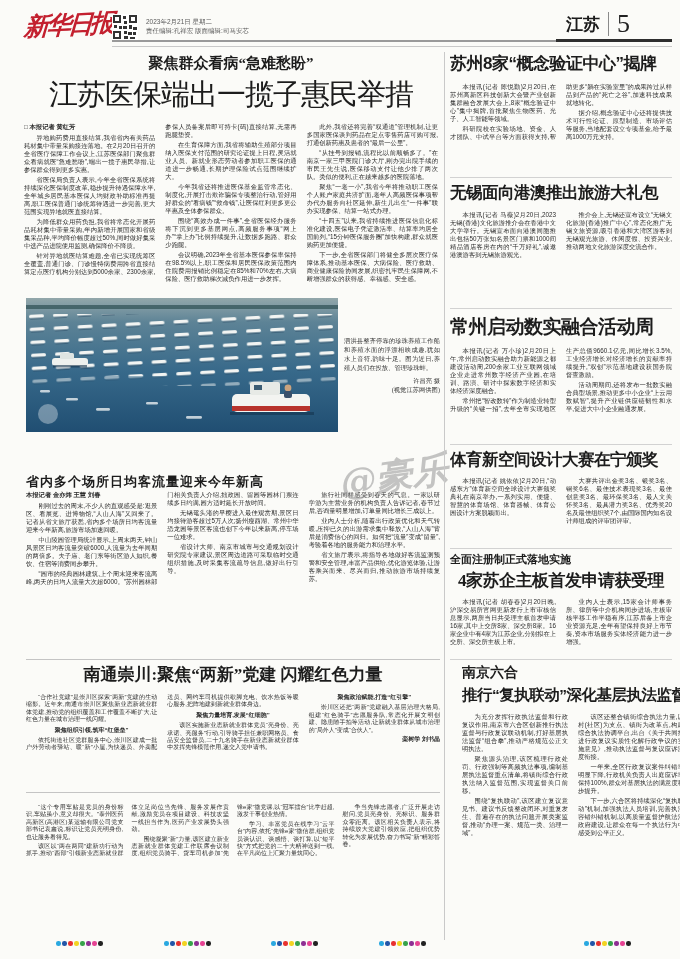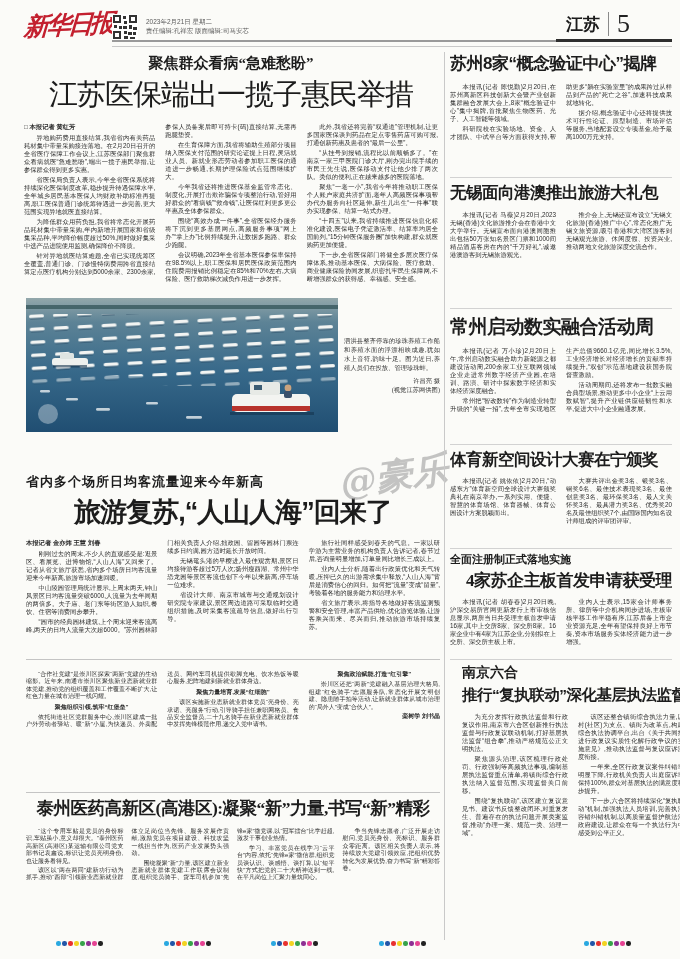--- a/index.html
+++ b/index.html
@@ -180,55 +180,54 @@
 </div>
 
 <div class="abs caption">
   <div>泗洪县整齐停靠的珍珠养殖工作船和养殖水面的浮漂相映成趣,犹如水上音符,韵味十足。图为近日,养殖人员们在投放、管理珍珠蚌。</div>
   <div class="credit">许昌亮 摄</div>
   <div class="credit" style="margin-top:0;">(视觉江苏网供图)</div>
 </div>
 
 <div class="abs" style="left:26px;top:428px;width:414px;margin-top:45px;">
   <div class="kicker-l">省内多个场所日均客流量迎来今年新高</div>
-  <div class="head-xl2" style="margin:3px 0 9px;">旅游复苏,“人山人海”回来了</div>
   <div class="flow c3" style="height:163px;">
       <p class="byline">本报记者 金亦炜 王慧 刘春</p>
       <p>刚刚过去的周末,不少人的直观感受是:逛景区、看展览、进博物馆,“人山人海”又回来了。记者从省文旅厅获悉,省内多个场所日均客流量迎来今年新高,旅游市场加速回暖。</p>
       <p>中山陵园管理局统计显示,上周末两天,钟山风景区日均客流量突破6000,人流量为去年同期的两倍多。夫子庙、老门东等街区游人如织,餐饮、住宿等消费同步攀升。</p>
       <p>“园市的经典园林建筑,上个周末迎来客流高峰,两天的日均人流量大次超6000。”苏州园林部门相关负责人介绍,拙政园、留园等园林门票连续多日约满,园方适时延长开放时间。</p>
       <p>无锡鼋头渚的早樱进入最佳观赏期,景区日均接待游客超过5万人次;扬州瘦西湖、常州中华恐龙园等景区客流也创下今年以来新高,停车场一位难求。</p>
       <p>省设计大师、南京市城市与交通规划设计研究院专家建议,景区周边道路可采取临时交通组织措施,及时采集客流疏导信息,做好出行引导。</p>
       <p>旅行社同样感受到春天的气息。一家以研学游为主营业务的机构负责人告诉记者,春节过后,咨询量明显增加,订单量同比增长三成以上。</p>
       <p>业内人士分析,随着出行政策优化和天气转暖,压抑已久的出游需求集中释放,“人山人海”背后是消费信心的回归。如何把“流量”变成“留量”,考验着各地的服务能力和治理水平。</p>
       <p>省文旅厅表示,将指导各地做好客流监测预警和安全管理,丰富产品供给,优化游览体验,让游客乘兴而来、尽兴而归,推动旅游市场持续复苏。</p>
     </div>
 </div>
 
 <div class="abs watermark">@豪乐</div>
 
 <div class="abs sep-l" style="top:659px;"></div>
 
 <div class="abs" style="left:26px;top:663px;width:414px;">
+  <div class="head-serif" style="font-size:17px;">南通崇川:聚焦“两新”党建  闪耀红色力量</div>
   <div class="flow c3" style="height:97px;margin-top:8px;font-size:6px;line-height:7.4px;">
       <p>“合作社党建”是崇川区探索“两新”党建的生动缩影。近年来,南通市崇川区聚焦新业态新就业群体党建,推动党的组织覆盖和工作覆盖不断扩大,让红色力量在城市治理一线闪耀。</p>
       <p class="sub">聚焦组织引领,筑牢“红堡垒”</p>
       <p>依托街道社区党群服务中心,崇川区建成一批户外劳动者驿站、暖“新”小屋,为快递员、外卖配送员、网约车司机提供歇脚充电、饮水热饭等暖心服务,把阵地建到新就业群体身边。</p>
       <p class="sub">聚焦力量培育,发展“红细胞”</p>
       <p>该区实施新业态新就业群体党员“亮身份、亮承诺、亮服务”行动,引导骑手担任兼职网格员、食品安全监督员,二十九名骑手在新业态新就业群体中发挥先锋模范作用,递交入党申请书。</p>
       <p class="sub">聚焦政治赋能,打造“红引擎”</p>
       <p>崇川区还把“两新”党建融入基层治理大格局,组建“红色骑手”志愿服务队,常态化开展文明创建、隐患随手拍等活动,让新就业群体从城市治理的“局外人”变成“合伙人”。</p>
       <p class="author">栾树学 刘书晶</p>
     </div>
 </div>
 
 <div class="abs sep-l" style="top:792px;"></div>
 
 <div class="abs" style="left:26px;top:796px;width:414px;">
-  <div class="head-serif" style="font-size:17.5px;letter-spacing:-0.5px;">泰州医药高新区(高港区):凝聚“新”力量,书写“新”精彩</div>
   <div class="flow c4" style="height:108px;margin-top:8px;font-size:6px;line-height:7.4px;">
       <p>“这个专用车贴是党员的身份标识,车贴虽小,意义却很大。”泰州医药高新区(高港区)某运输有限公司党支部书记袁鑫说,标识让党员亮明身份,也让服务看得见。</p>
       <p>该区以“两在两同”建新功行动为抓手,推动“西部”引领新业态新就业群体立足岗位当先锋、服务发展作贡献,激励党员在项目建设、科技攻坚一线担当作为,医药产业发展势头强劲。</p>
       <p>围绕凝聚“新”力量,该区建立新业态新就业群体党建工作联席会议制度,组织党员骑手、货车司机参加“先锋e家”微党课,以“冠军擂台”比学赶超,激发干事创业热情。</p>
       <p>学习、丰富党员在线学习“云平台”内容,依托“先锋e家”微信群,组织党员谈认识、谈感悟、谈打算,以“短平快”方式把党的二十大精神送到一线,在平凡岗位上汇聚力量筑同心。</p>
       <p>争当先锋志愿者,广泛开展走访慰问,党员亮身份、亮标识、服务群众零距离。该区相关负责人表示,将持续放大党建引领效应,把组织优势转化为发展优势,奋力书写“新”精彩答卷。</p>
     </div>
 </div>
 
 <div class="abs vrule"></div>
@@ -266,21 +265,21 @@
   <div class="rhead head-serif" style="font-size:16.5px;text-align:left;">体育新空间设计大赛在宁颁奖</div>
   <div class="flow c2" style="height:74px;margin-top:6px;">
       <p>本报讯(记者 姚依依)2月20日,“动感东方”体育新空间全球设计大赛颁奖典礼在南京举办,一系列实用、便捷、智慧的体育场馆、体育器械、体育公园设计方案脱颖而出。</p>
       <p>大赛共评出金奖3名、银奖3名、铜奖6名、最佳技术表现奖3名、最佳创意奖3名、最环保奖3名、最人文关怀奖3名、最具潜力奖3名、优秀奖20名及最佳组织奖7个,由国际国内知名设计师组成的评审团评审。</p>
     </div>
 </div>
 <div class="abs sep-r" style="top:548px;"></div>
 
 <div class="abs" style="left:450px;top:552px;width:222px;">
   <div class="rkicker" style="font-size:11px;">全面注册制正式落地实施</div>
-  <div class="rhead head-serif" style="font-size:17px;text-align:right;margin-top:2px;">4家苏企主板首发申请获受理</div>
+  <div class="rhead head-serif" style="font-size:17px;text-align:center;margin-top:2px;">4家苏企主板首发申请获受理</div>
   <div class="flow c2" style="height:62px;margin-top:6px;">
       <p>本报讯(记者 胡春春)2月20日晚,沪深交易所官网更新发行上市审核信息显示,两所当日共受理主板首发申请16家,其中上交所8家、深交所8家。16家企业中有4家为江苏企业,分别拟在上交所、深交所主板上市。</p>
       <p>业内人士表示,15家会计师事务所、律所等中介机构同步进场,主板审核平移工作平稳有序,江苏后备上市企业资源充足,全年有望保持良好上市节奏,资本市场服务实体经济能力进一步增强。</p>
     </div>
 </div>
 <div class="abs sep-r" style="top:659px;"></div>
 
 <div class="abs" style="left:450px;top:664px;width:222px;margin-left:12px;">
   <div class="rkicker" style="font-size:14px;">南京六合</div>
   <div class="rhead" style="font-size:15.5px;margin-top:3px;">推行“复执联动”深化基层执法监督</div>

